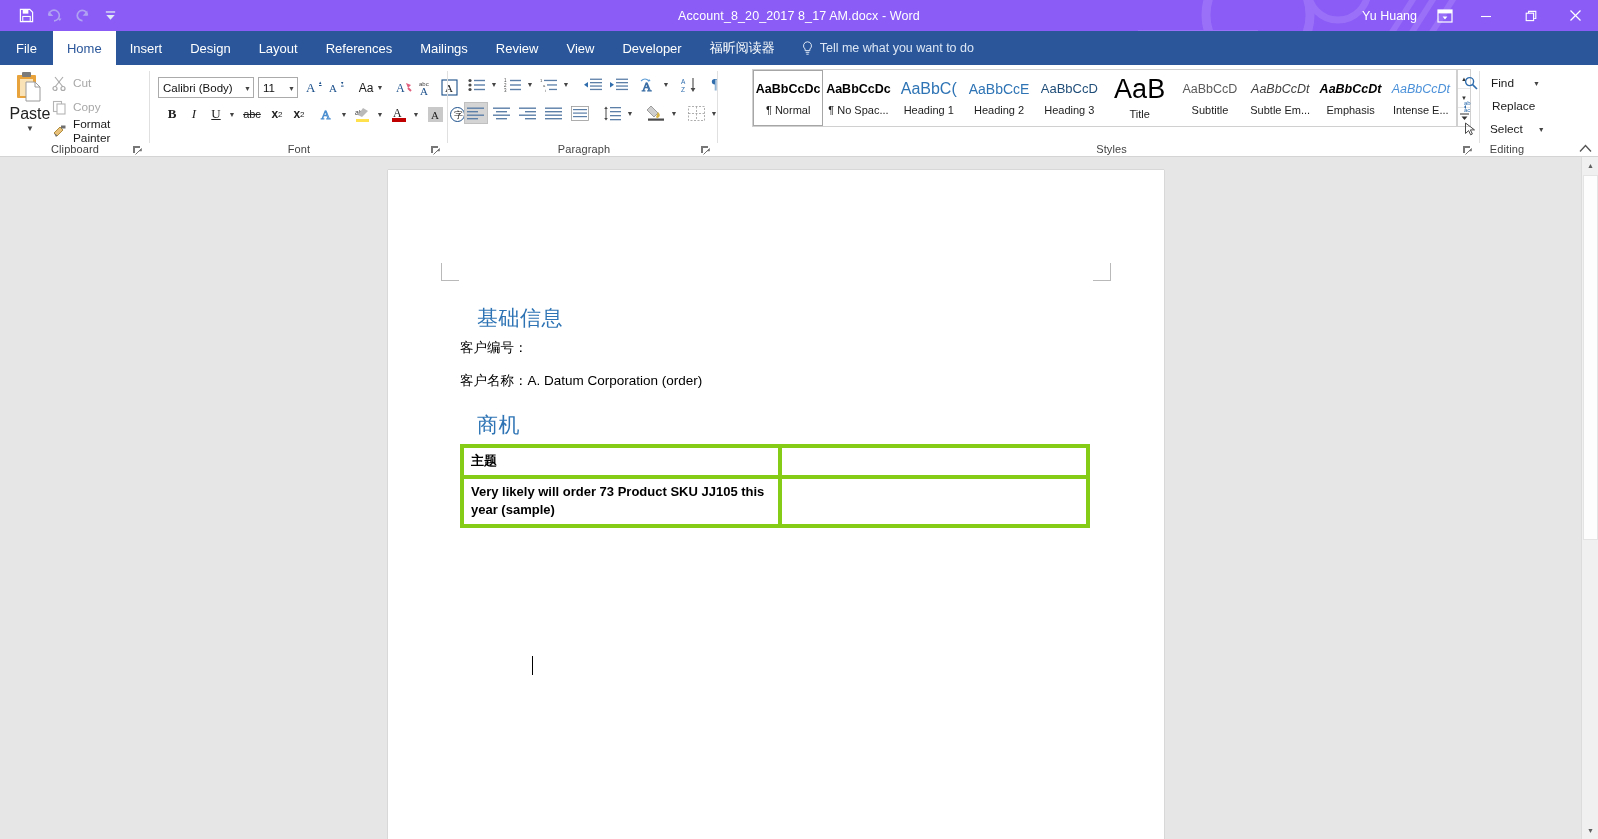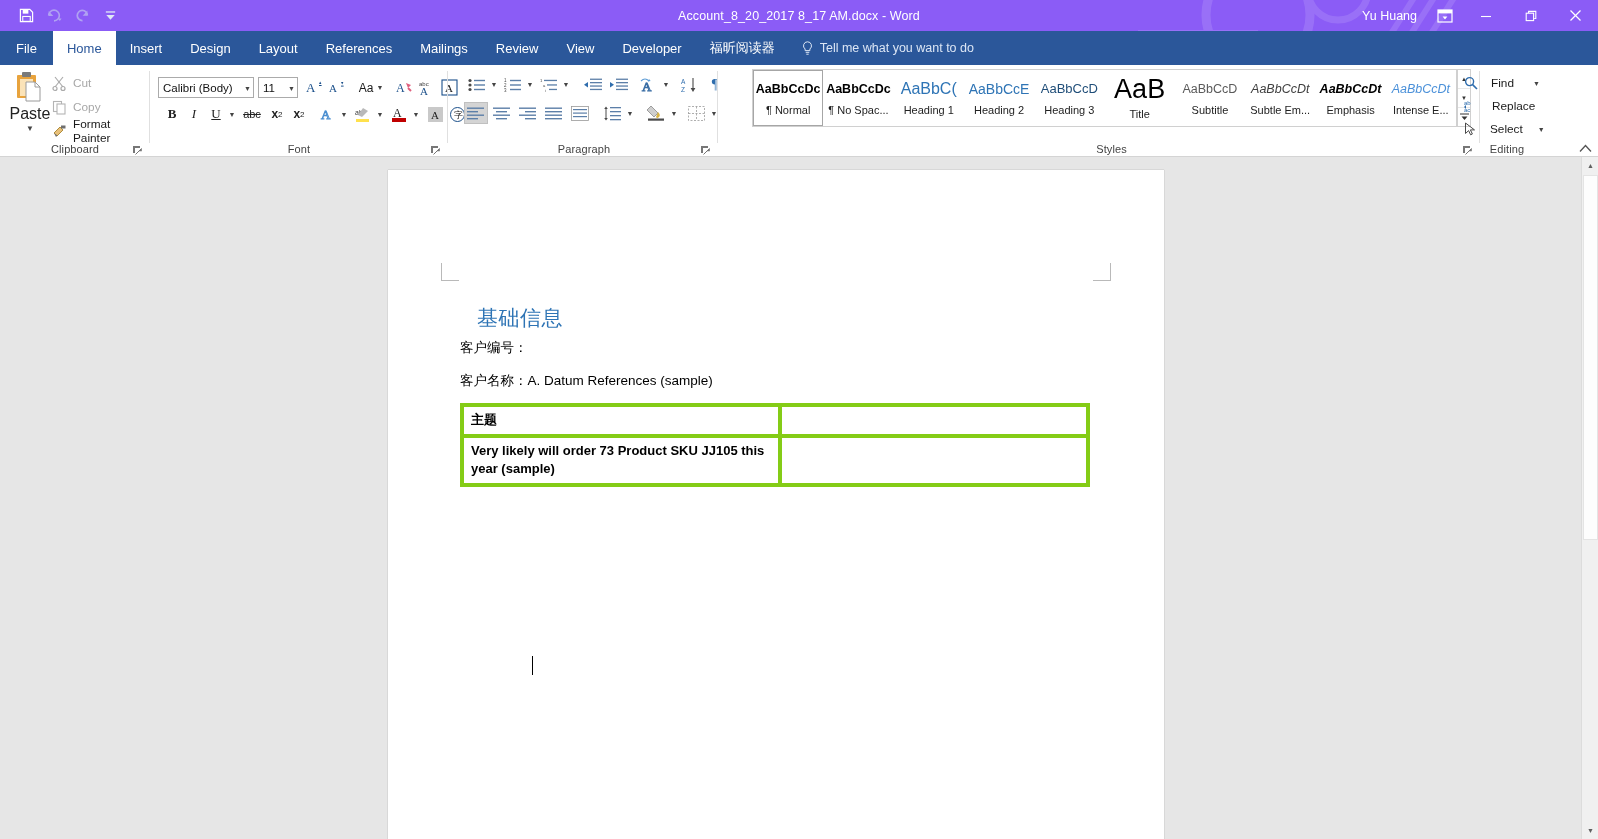--- a/index.html
+++ b/index.html
@@ -726,21 +726,22 @@
   </div>
 
   <div class="docarea">
     <div class="page">
       <div class="mark tl"></div>
       <div class="mark tr"></div>
 
       <div class="doc-body">
         <h1 class="h1cn">基础信息</h1>
         <p class="para">客户编号：</p>
-        <p class="para">客户名称：A. Datum References (sample)</p>
+        <p class="para">客户名称：A. Datum Corporation (order)</p>
+        <h1 class="h1cn second">商机</h1>
 
         <table class="optbl">
           <tbody>
               <tr class="hdr">
             <td class="c1">主题</td>
             <td></td>
           </tr>
           <tr>
             <td class="c1">Very likely will order 73 Product SKU JJ105 this year (sample)</td>
             <td></td>

